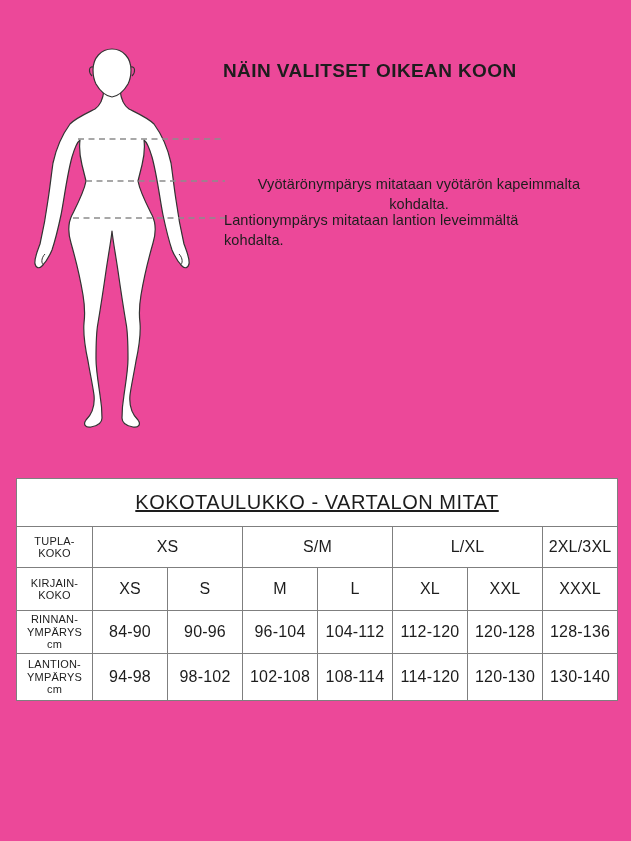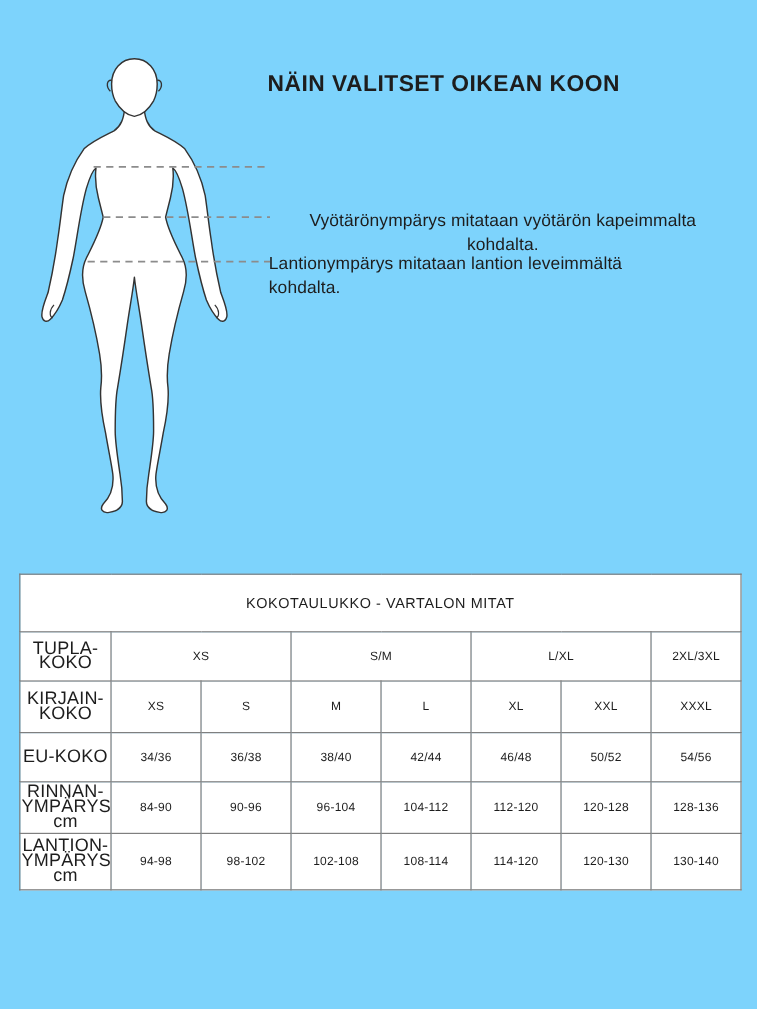--- a/index.html
+++ b/index.html
@@ -3,21 +3,21 @@
 <meta charset="utf-8">
 <style>
   html,body{margin:0;padding:0;}
   body{
     font-family:"Liberation Sans", sans-serif;
     background:#e9e9e9;
   }
   .page{
     position:relative;
     width:631px;height:841px;
-    background:#7dd3fc;
+    background:#ec4899;
     overflow:hidden;
     margin:0 auto;
     color:#1d1d1d;
   }
   .figure-svg{
     position:absolute;
     left:25px;top:45px;
     width:200px;height:395px;
   }
   .page-title{
@@ -55,34 +55,35 @@
   }
   table.size-table th,
   table.size-table td{
     border:1px solid #7f7f7f;
     text-align:center;
     vertical-align:middle;
     padding:2px 1px;
     background:#ffffff;
   }
   .table-title-cell{
-    font-size:12px;
+    font-size:20px;
     font-weight:400;
     letter-spacing:0.5px;
     height:43px;
+    text-decoration:underline;
   }
   table.size-table tbody th{
     font-weight:400;
-    font-size:15px;
+    font-size:11px;
     line-height:12.5px;
     letter-spacing:0.2px;
     white-space:pre-line;
   }
   table.size-table tbody td{
-    font-size:10px;
+    font-size:16px;
     letter-spacing:0.2px;
   }
   tr.r-tupla{height:41px;}
   tr.r-kirjain{height:43px;}
   tr.r-eu{height:41px;}
   tr.r-rinnan{height:43px;}
   tr.r-vyotaron{height:43px;}
   tr.r-lantion{height:47px;}
 </style>
 </head>
@@ -204,30 +205,20 @@
           <th>KIRJAIN-
 KOKO</th>
           <td>XS</td>
           <td>S</td>
           <td>M</td>
           <td>L</td>
           <td>XL</td>
           <td>XXL</td>
           <td>XXXL</td>
         </tr>
-        <tr class="r-eu">
-          <th>EU-KOKO</th>
-          <td>34/36</td>
-          <td>36/38</td>
-          <td>38/40</td>
-          <td>42/44</td>
-          <td>46/48</td>
-          <td>50/52</td>
-          <td>54/56</td>
-        </tr>
         <tr class="r-rinnan">
           <th>RINNAN-
 YMPÄRYS
 cm</th>
           <td>84-90</td>
           <td>90-96</td>
           <td>96-104</td>
           <td>104-112</td>
           <td>112-120</td>
           <td>120-128</td>

